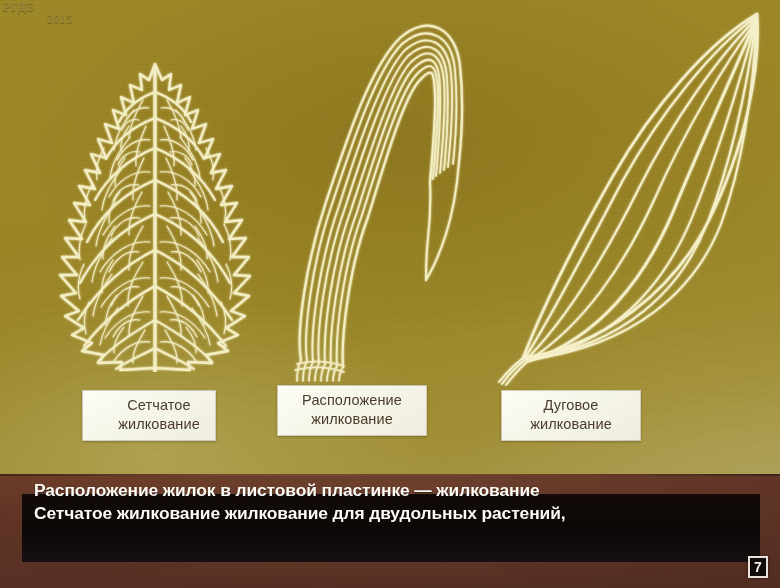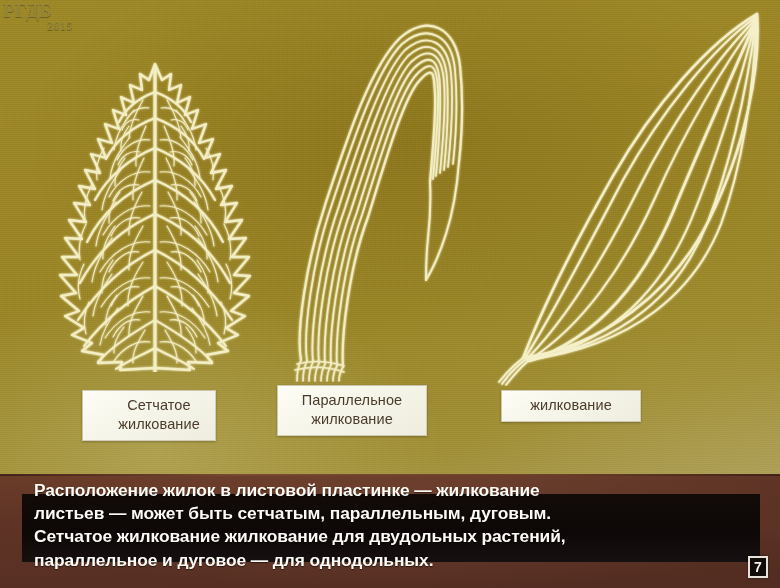--- a/index.html
+++ b/index.html
@@ -36,21 +36,21 @@
   .watermark{
     position:absolute;left:3px;top:1px;
     font-family:"Liberation Serif","DejaVu Serif",serif;
     color:rgba(150,136,60,.92);
     text-shadow:0 1px 0 rgba(60,50,8,.45);
     line-height:1.02;
     letter-spacing:.4px;
     pointer-events:none;
     user-select:none;
   }
-  .watermark .wm1{display:block;font-size:19px;font-weight:700;}
+  .watermark .wm1{display:block;font-size:12px;font-weight:700;}
   .watermark .wm2{display:block;font-size:12px;font-weight:600;margin-left:44px;}
 
   
   .leaf-svg{position:absolute;display:block;pointer-events:none;}
   #leaf-netted   {left:40px; top:52px;}
   #leaf-parallel {left:278px;top:12px;}
   #leaf-arcuate  {left:495px;top:8px;}
 
   
   .caption{
@@ -341,34 +341,33 @@
         <path stroke-width="1.7" d="M33,353 C25,360 18,368 11,377"></path>
       </g>
     </svg>
 
     <div id="cap-netted" class="caption">
       <span>Сетчатое</span>
       <span>жилкование</span>
     </div>
 
     <div id="cap-parallel" class="caption">
-      <span>Параллельное</span>
+      <span>Расположение</span>
       <span>жилкование</span>
     </div>
 
     <div id="cap-arcuate" class="caption">
+      <span>Дуговое</span>
       <span>жилкование</span>
     </div>
   </div>
 
   <div class="band">
     <div class="band-top-edge"></div>
     <div class="band-darkplate"></div>
     <div class="band-text">
       <span class="ln l1">Расположение  жилок  в  листовой  пластинке — жилкование</span>
-      <span class="ln">листьев — может  быть  сетчатым,  параллельным,  дуговым.</span>
       <span class="ln">Сетчатое жилкование жилкование для двудольных растений,</span>
-      <span class="ln">параллельное и дуговое — для однодольных.</span>
     </div>
     <div class="page-badge">7</div>
   </div>
 
 </div>
 
 </body></html>

